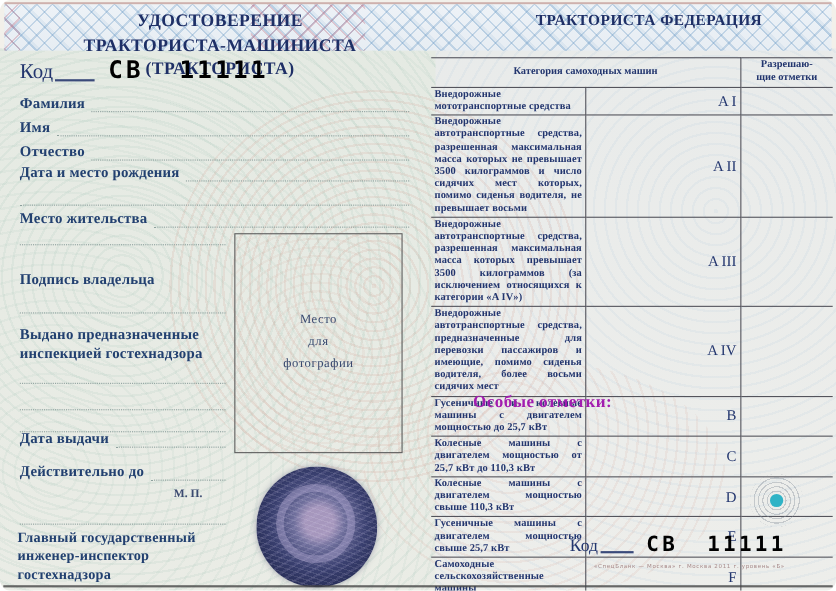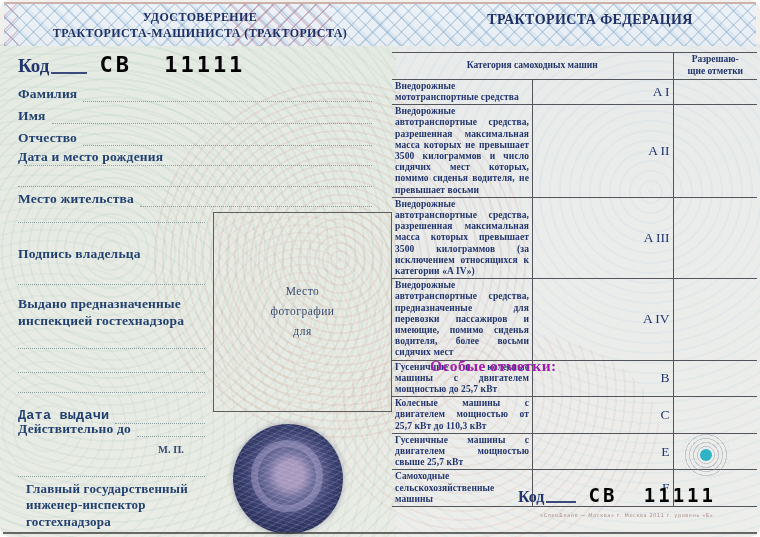--- a/index.html
+++ b/index.html
@@ -41,48 +41,48 @@
   }
   .pinkzone{position:absolute;top:0;bottom:0;
     background:
       repeating-linear-gradient(45deg, rgba(190,110,130,.32) 0 1.5px, transparent 1.5px 10px),
       repeating-linear-gradient(-45deg, rgba(190,110,130,.32) 0 1.5px, transparent 1.5px 10px);
   }
   .edge-top{position:absolute;left:4px;right:4px;top:2px;height:2px;background:rgba(140,60,60,.35);}
   .edge-bottom{position:absolute;left:3px;right:3px;bottom:3px;height:2px;background:rgba(65,65,65,.78);}
   
   .title-left{position:absolute;left:28px;top:9px;width:344px;text-align:center;
-    font-weight:bold;font-size:12px;line-height:1.35;color:#1e2f66;letter-spacing:.4px;}
+    font-weight:bold;font-size:16px;line-height:1.35;color:#1e2f66;letter-spacing:.4px;}
   .title-right{position:absolute;left:440px;top:12px;width:300px;text-align:center;
     font-weight:bold;font-size:14px;color:#1e2f66;letter-spacing:.4px;}
   
   .code-row{position:absolute;display:flex;align-items:baseline;}
   .code-top{left:18px;top:52px;}
   .code-bottom{left:518px;top:484px;}
-  .code-label{font-weight:bold;color:#22356e;}
+  .code-label{font-weight:normal;color:#22356e;}
   .code-top .code-label{font-size:19px;}
   .code-bottom .code-label{font-size:16px;}
   .code-underline{border-bottom:2px solid #3a4a7a;align-self:flex-end;margin:0 0 3px 2px;}
   .code-top .code-underline{width:36px;}
   .code-bottom .code-underline{width:30px;}
   .code-value{font-family:"DejaVu Sans Mono", monospace;font-weight:bold;color:#000000;
     letter-spacing:3px;word-spacing:16px;margin-left:12px;}
   .code-top .code-value{font-size:22px;}
   .code-bottom .code-value{font-size:19px;word-spacing:12px;}
   .microprint{position:absolute;left:540px;top:512px;width:218px;height:8px;overflow:hidden;
     font-size:5px;letter-spacing:.6px;color:#a78a8a;white-space:nowrap;font-family:"DejaVu Sans",sans-serif;}
   
-  .frow{position:absolute;left:18px;display:flex;}
+  .frow{position:absolute;left:18px;display:flex;align-items:flex-end;}
   .frow .lbl{font-weight:bold;font-size:13.5px;color:#224070;white-space:nowrap;letter-spacing:.2px;}
   .frow .ln{flex:1;border-bottom:1px dotted #8da09d;height:15px;margin-left:6px;}
   .lineonly{position:absolute;left:18px;border-bottom:1px dotted #8da09d;}
   .plain-label{position:absolute;font-weight:bold;font-size:13.5px;color:#224070;letter-spacing:.2px;line-height:1.25;}
   .stamp{position:absolute;left:158px;top:444px;font-size:10.5px;font-weight:bold;color:#3a4a70;}
   
-  .photo-box{position:absolute;left:213px;top:212px;width:179px;height:200px;
+  .photo-box{position:absolute;left:213px;top:212px;width:153px;height:200px;
     border:1px solid #5d5d5d;box-sizing:border-box;text-align:center;
     background:repeating-radial-gradient(circle at 50% 55%, rgba(205,150,135,.10) 0 2px, transparent 2px 8px);}
   .photo-box .ptxt{margin-top:68px;font-size:11.5px;color:#3a4a70;line-height:1.75;letter-spacing:.5px;}
   
   .holo{position:absolute;left:233px;top:424px;width:110px;height:110px;border-radius:50%;
     background:
       repeating-linear-gradient(18deg, rgba(255,255,255,.10) 0 1px, transparent 1px 4px),
       repeating-linear-gradient(-30deg, rgba(200,190,230,.12) 0 2px, transparent 2px 6px),
       radial-gradient(circle at 52% 46%, #a697bd 0 16%, #6f6f9c 28%, #3a4070 52%, #262c55 78%, #202648 100%);
     box-shadow:0 0 6px rgba(40,40,80,.35);}
@@ -140,56 +140,56 @@
     <span class="ln"></span>
   </div>
   <div class="frow" style="top:108px;width:354px;">
     <span class="lbl">Имя</span>
     <span class="ln"></span>
   </div>
   <div class="frow" style="top:130px;width:354px;">
     <span class="lbl">Отчество</span>
     <span class="ln"></span>
   </div>
-  <div class="frow" style="top:149px;width:354px;flex-direction:column;">
+  <div class="frow" style="top:149px;width:354px;">
     <span class="lbl">Дата и место рождения</span>
     <span class="ln"></span>
   </div>
   <div class="lineonly" style="top:172px;width:354px;height:14px;"></div>
   <div class="frow" style="top:191px;width:354px;">
     <span class="lbl">Место жительства</span>
     <span class="ln"></span>
   </div>
   <div class="lineonly" style="top:208px;width:187px;height:14px;"></div>
 
   <div class="plain-label" style="left:18px;top:246px;">Подпись владельца</div>
   <div class="lineonly" style="top:270px;width:187px;height:14px;"></div>
 
   <div class="plain-label" style="left:18px;top:296px;width:205px;">Выдано предназначенные инспекцией гостехнадзора</div>
   <div class="lineonly" style="top:334px;width:187px;height:14px;"></div>
   <div class="lineonly" style="top:358px;width:187px;height:14px;"></div>
   <div class="lineonly" style="top:378px;width:187px;height:14px;"></div>
 
-  <div class="frow" style="top:408px;width:187px;font-family:Liberation Mono, monospace;">
+  <div class="frow" style="top:391px;width:187px;">
     <span class="lbl">Дата выдачи</span>
     <span class="ln"></span>
   </div>
   <div class="frow" style="top:421px;width:187px;">
     <span class="lbl">Действительно до</span>
     <span class="ln"></span>
   </div>
   <div class="stamp">М. П.</div>
   <div class="lineonly" style="top:462px;width:187px;height:14px;"></div>
-  <div class="plain-label" style="left:26px;top:481px;width:195px;font-size:13px;">Главный государственный инженер-инспектор гостехнадзора</div>
+  <div class="plain-label" style="left:16px;top:481px;width:195px;font-size:13px;">Главный государственный инженер-инспектор гостехнадзора</div>
 
   <div class="photo-box">
     <div class="ptxt">
       <div>Место</div>
+      <div>для</div>
       <div>фотографии</div>
-      <div>для</div>
     </div>
   </div>
 
   <div class="holo">
     <div class="ring"></div>
   </div>
 
   <table class="cats">
     <tbody>
         <tr>
@@ -223,20 +223,25 @@
       <td class="cat" style="height:26px;">Гусеничные и колесные машины с двигателем мощностью до 25,7 кВт</td>
       <td class="codecell">B</td>
       <td class="marks"></td>
     </tr>
     <tr>
       <td class="cat" style="height:24px;">Колесные машины с двигателем мощностью от 25,7 кВт до 110,3 кВт</td>
       <td class="codecell">C</td>
       <td class="marks"></td>
     </tr>
     <tr>
+      <td class="cat" style="height:24px;">Колесные машины с двигателем мощностью свыше 110,3 кВт</td>
+      <td class="codecell">D</td>
+      <td class="marks"></td>
+    </tr>
+    <tr>
       <td class="cat" style="height:27px;">Гусеничные машины с двигателем мощностью свыше 25,7 кВт</td>
       <td class="codecell">E</td>
       <td class="marks"></td>
     </tr>
     <tr>
       <td class="cat" style="height:22px;">Самоходные сельскохозяйственные машины</td>
       <td class="codecell">F</td>
       <td class="marks"></td>
     </tr>
   </tbody>

